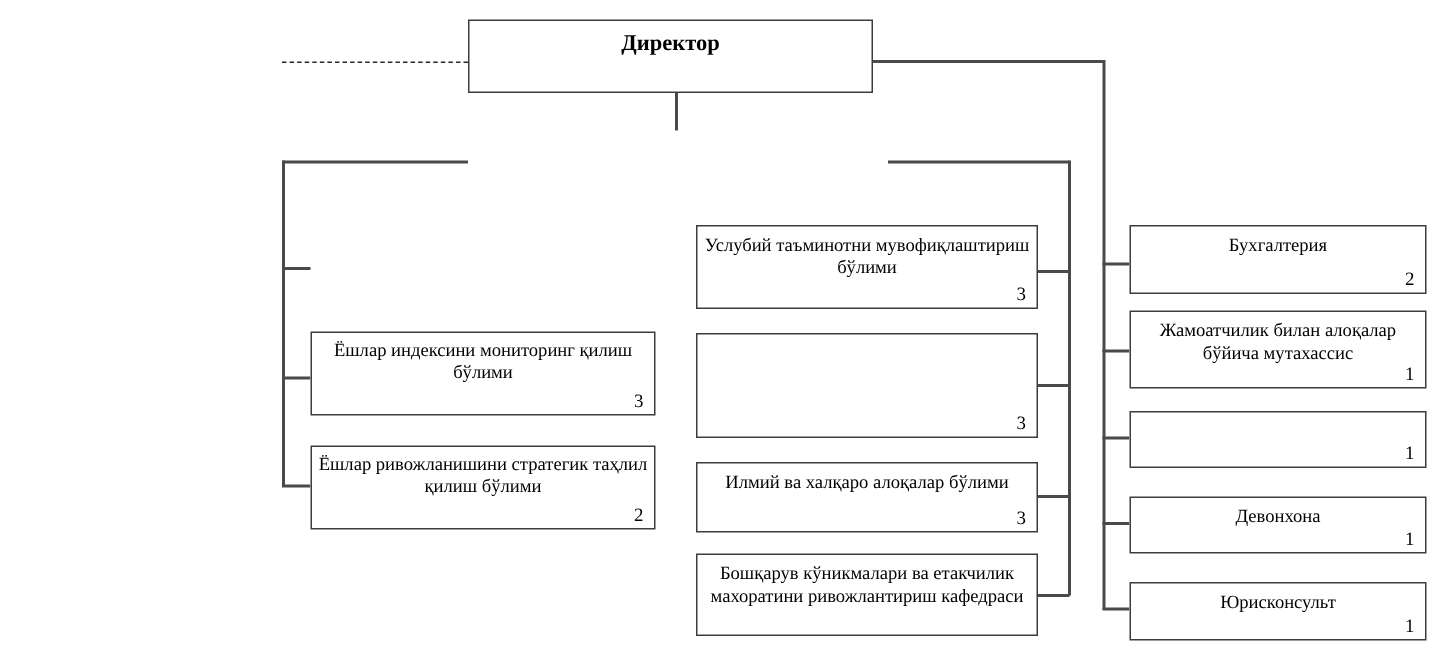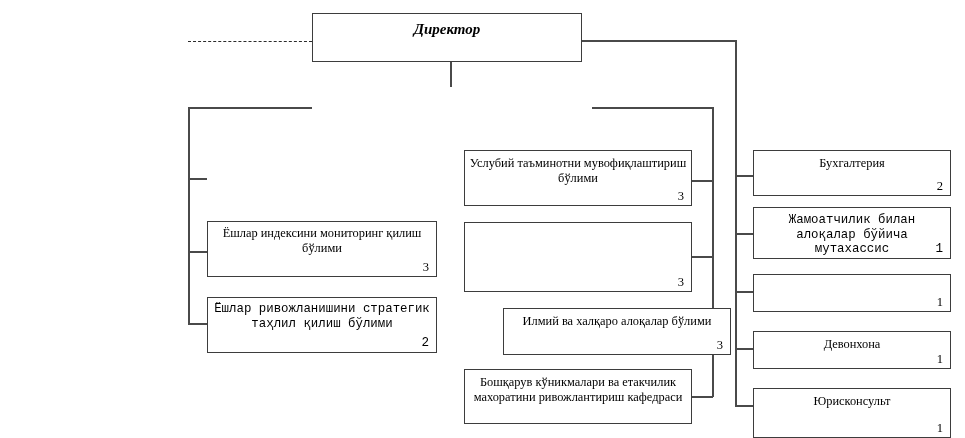--- a/index.html
+++ b/index.html
@@ -102,72 +102,72 @@
   <div class="ln h" style="left:692px; top:330px; width:21px;"></div>
   <div class="ln h" style="left:692px; top:396px; width:21px;"></div>
 
   <div class="ln h" style="left:735px; top:175px; width:18px;"></div>
   <div class="ln h" style="left:735px; top:233px; width:18px;"></div>
   <div class="ln h" style="left:735px; top:291px; width:18px;"></div>
   <div class="ln h" style="left:735px; top:348px; width:18px;"></div>
   <div class="ln h" style="left:735px; top:405px; width:18px;"></div>
 
 
-  <div class="node root" style="left:312px; top:13px; width:270px; height:49px;font-style:italic;">
+  <div class="node root" style="left:312px; top:13px; width:270px; height:49px;">
     <div class="label">Директор</div>
   </div>
 
 
 
   <div class="node left-col" style="left:207px; top:221px; width:230px; height:56px;">
     <div class="label">Ёшлар индексини мониторинг қилиш бўлими</div>
     <div class="count">3</div>
   </div>
 
-  <div class="node left-col" style="left:207px; top:297px; width:230px; height:56px;font-family:Liberation Mono, monospace;">
+  <div class="node left-col" style="left:207px; top:297px; width:230px; height:56px;">
     <div class="label">Ёшлар ривожланишини стратегик таҳлил қилиш бўлими</div>
     <div class="count">2</div>
   </div>
 
   <div class="node mid-center" style="left:464px; top:150px; width:228px; height:56px;padding-left:40px;">
     <div class="label">Услубий таъминотни мувофиқлаштириш бўлими</div>
     <div class="count">3</div>
   </div>
 
   <div class="node mid-center" style="left:464px; top:222px; width:228px; height:70px;">
     <div class="count">3</div>
   </div>
 
-  <div class="node mid-center" style="left:464px; top:308px; width:228px; height:47px;margin-left:39px;">
+  <div class="node mid-center" style="left:464px; top:308px; width:228px; height:47px;">
     <div class="label">Илмий ва халқаро алоқалар бўлими</div>
     <div class="count">3</div>
   </div>
 
   <div class="node mid-center" style="left:464px; top:369px; width:228px; height:55px;">
     <div class="label">Бошқарув кўникмалари ва етакчилик махоратини ривожлантириш кафедраси</div>
     <div class="count"></div>
   </div>
 
   <div class="node right-col" style="left:753px; top:150px; width:198px; height:46px;">
     <div class="label">Бухгалтерия</div>
     <div class="count">2</div>
   </div>
 
-  <div class="node right-col" style="left:753px; top:207px; width:198px; height:52px;font-family:Liberation Mono, monospace;">
+  <div class="node right-col" style="left:753px; top:207px; width:198px; height:52px;">
     <div class="label">Жамоатчилик билан алоқалар бўйича мутахассис</div>
     <div class="count">1</div>
   </div>
 
   <div class="node right-col" style="left:753px; top:274px; width:198px; height:38px;">
     <div class="count">1</div>
   </div>
 
   <div class="node right-col" style="left:753px; top:331px; width:198px; height:38px;">
     <div class="label">Девонхона</div>
     <div class="count">1</div>
   </div>
 
-  <div class="node right-col" style="left:753px; top:388px; width:198px; height:50px;">
+  <div class="node right-col" style="left:753px; top:388px; width:198px; height:39px;">
     <div class="label">Юрисконсульт</div>
     <div class="count">1</div>
   </div>
 
 </div>
 
 </body></html>

